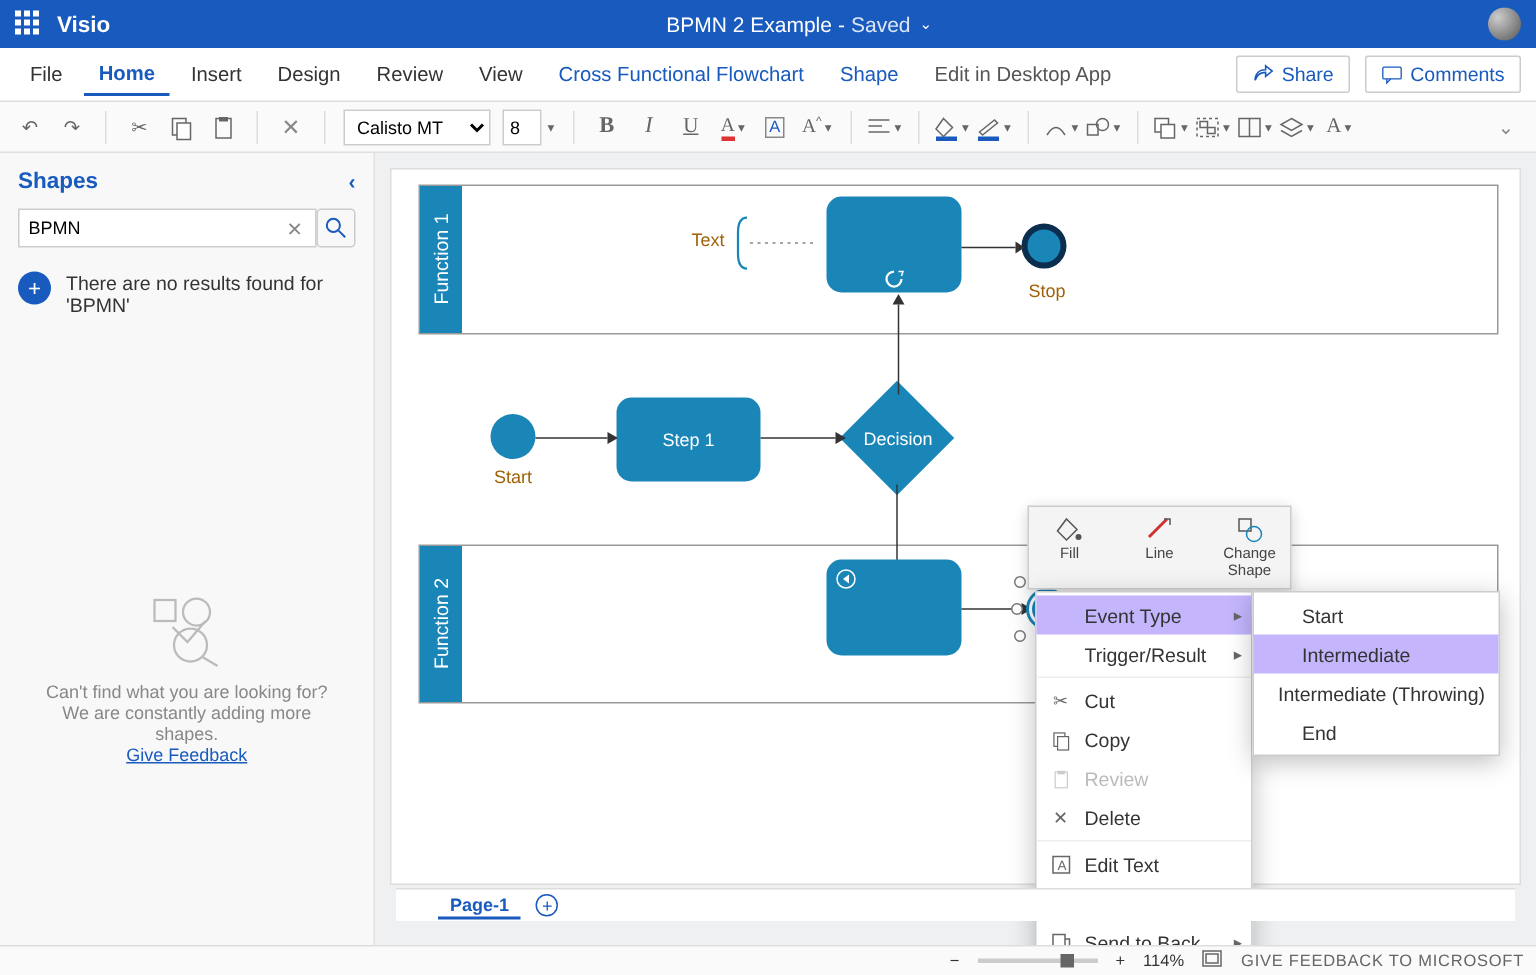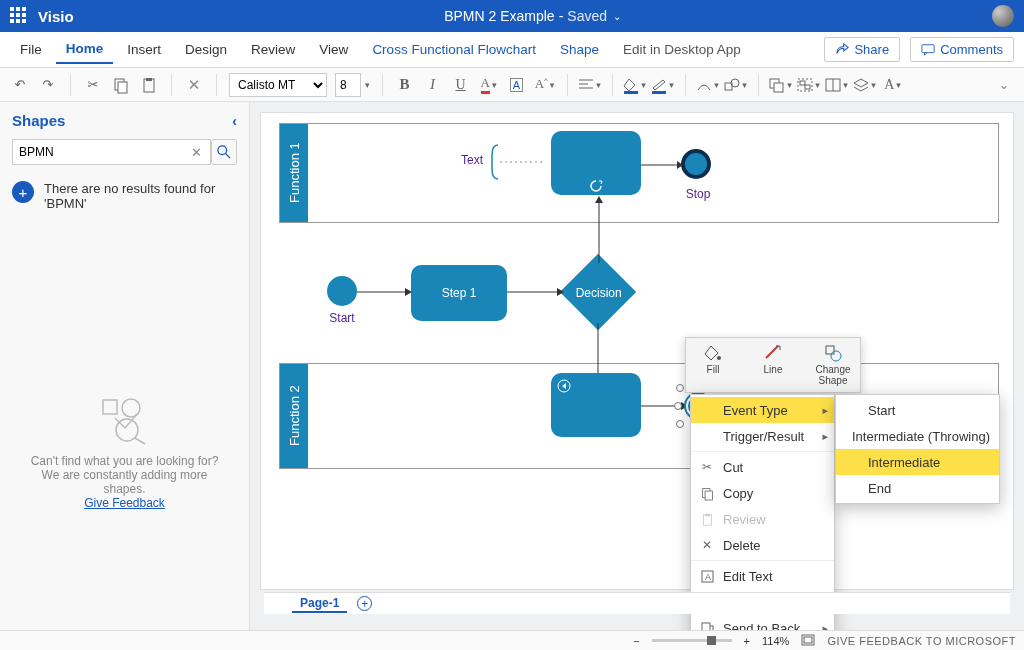--- a/index.html
+++ b/index.html
@@ -56,26 +56,26 @@
 .lane .lh{position:absolute;left:0;top:0;bottom:0;width:28px;background:#1a86b8;color:#fff;writing-mode:vertical-rl;transform:rotate(180deg);display:flex;align-items:center;justify-content:center;font-size:13px;}
 
 .lane1{top:10px;height:100px;width:720px;}
 .lane2{top:250px;height:106px;width:720px;}
 
 
 .proc{position:absolute;background:#1a86b8;border-radius:10px;}
 .circ{position:absolute;border-radius:50%;}
 .diamond{position:absolute;background:#1a86b8;transform:rotate(45deg);}
 .dlabel{position:absolute;color:#fff;font-size:12px;transform:rotate(-45deg);width:60px;text-align:center;}
-.lbl{position:absolute;font-size:12px;color:#4c1d95;text-align:center;}
+.lbl{position:absolute;font-size:12px;color:#a16207;text-align:center;}
 
 
 .cmenu{position:absolute;background:#fff;border:1px solid #ccc;box-shadow:0 4px 16px rgba(0,0,0,.25);font-size:13px;padding:2px 0;}
 .cmenu .ci{display:flex;align-items:center;height:26px;padding:0 20px 0 8px;gap:8px;cursor:pointer;white-space:nowrap;}
-.cmenu .ci:hover,.cmenu .ci.hl{background:#fde047;}
+.cmenu .ci:hover,.cmenu .ci.hl{background:#c4b5fd;}
 .cmenu .ci .gic{width:16px;height:16px;display:flex;align-items:center;justify-content:center;color:#666;font-size:12px;}
 .cmenu .ci.disabled{color:#bbb;}
 .cmenu .ci.sub::after{content:"▸";position:absolute;right:6px;font-size:11px;color:#666;}
 .cmenu hr{border:none;border-top:1px solid #eee;margin:2px 0;}
 
 
 .minibar{position:absolute;background:#f4f4f4;border:1px solid #ccc;box-shadow:0 3px 10px rgba(0,0,0,.2);display:flex;padding:4px;gap:14px;}
 .minibar .mb{width:46px;text-align:center;font-size:10px;color:#444;cursor:pointer;padding:2px;}
 .minibar .mb svg{width:18px;height:18px;display:block;margin:0 auto 2px;}
 
@@ -443,27 +443,27 @@
           <span>Send to Back</span>
         </div>
 
     </div>
 
     <div class="cmenu" style="left:585px;top:292px;width:165px">
       <div class="ci">
           <span class="gic"></span>
           <span>Start</span>
         </div>
+      <div class="ci hl">
+          <span class="gic"></span>
+          <span>Intermediate</span>
+        </div>
       <div class="ci">
           <span class="gic"></span>
           <span>Intermediate (Throwing)</span>
-        </div>
-      <div class="ci hl">
-          <span class="gic"></span>
-          <span>Intermediate</span>
         </div>
       <div class="ci">
           <span class="gic"></span>
           <span>End</span>
         </div>
     </div>
 
     <div style="position:absolute;left:14px;bottom:16px;right:14px;height:22px;display:flex;align-items:center;gap:10px;border-top:1px solid #ddd;background:#fff;padding-left:28px">
       <span class="page" style="color:#185abd;border-bottom:2px solid #185abd;padding:1px 8px;font-size:12px;font-weight:600">Page-1</span>
       <span class="addp" style="width:15px;height:15px;border:1px solid #185abd;border-radius:50%;display:flex;align-items:center;justify-content:center;color:#185abd;font-size:12px;cursor:pointer">+</span>

